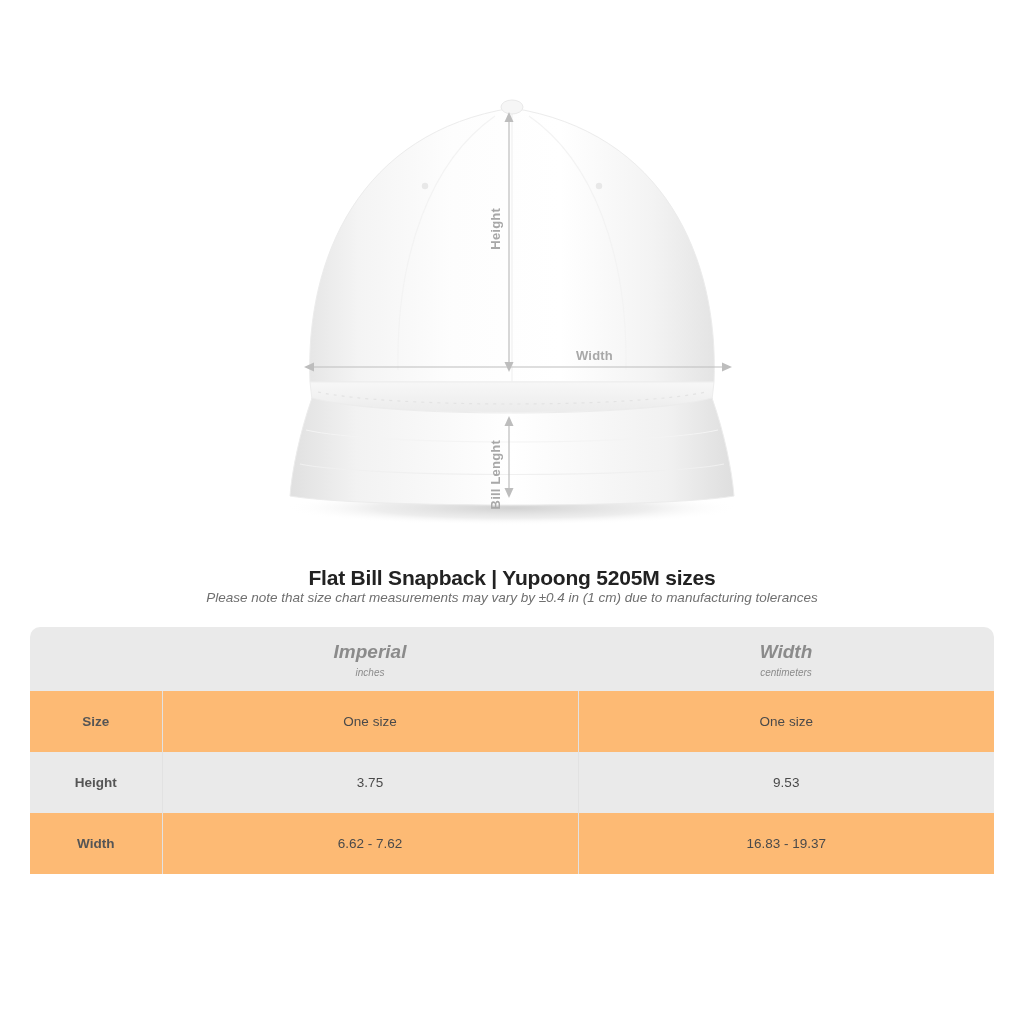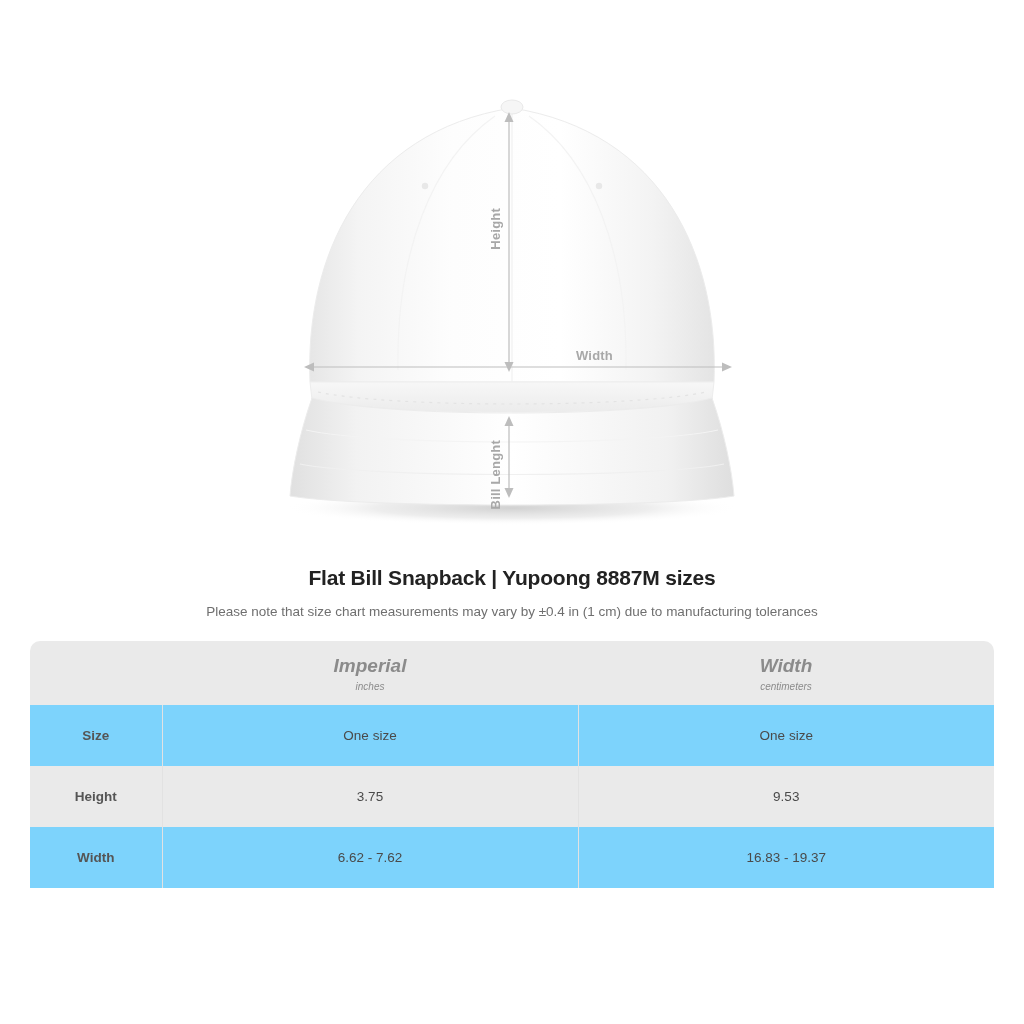--- a/index.html
+++ b/index.html
@@ -71,22 +71,23 @@
   }
   .chart-title {
     font-size: 21px;
     font-weight: bold;
     color: #222222;
     margin: 0;
     letter-spacing: -0.2px;
   }
   .chart-note {
     font-size: 13.5px;
+    font-style: italic;
     color: #6f6f6f;
-    margin-top: 14px;
+    margin-top: 0;
   }
 
   
   .table-wrap {
     width: 964px;
     margin: 22px auto 0 auto;
   }
   table.size-table {
     width: 100%;
     border-collapse: collapse;
@@ -130,21 +131,21 @@
     font-size: 13.5px;
     color: #4a4a4a;
     border-left: 1px solid #e2e2e2;
   }
   .data-row td:first-child {
     border-left: none;
     font-weight: bold;
     color: #555555;
   }
   .data-row.odd td {
-    background: #7dd3fc;
+    background: #fdba74;
   }
   .data-row.even td {
     background: #eaeaea;
   }
   .data-row.last td:first-child {
     border-bottom-left-radius: 10px;
   }
   .data-row.last td:last-child {
     border-bottom-right-radius: 10px;
   }
@@ -241,21 +242,21 @@
 
     <div class="dim-label" id="label-width">Width</div>
 
     <div class="dim-label vertical" id="label-bill">
       <span>Bill</span>
       <span>Lenght</span>
     </div>
   </div>
 
   <div class="title-block">
-    <h1 class="chart-title">Flat Bill Snapback | Yupoong 8887M sizes</h1>
+    <h1 class="chart-title">Flat Bill Snapback | Yupoong 5205M sizes</h1>
     <div class="chart-note">Please note that size chart measurements may vary by ±0.4 in (1 cm) due to manufacturing tolerances</div>
   </div>
 
   <div class="table-wrap">
     <table class="size-table">
       <colgroup>
         <col class="col-label">
         <col class="col-imp">
         <col class="col-met">
       </colgroup>

